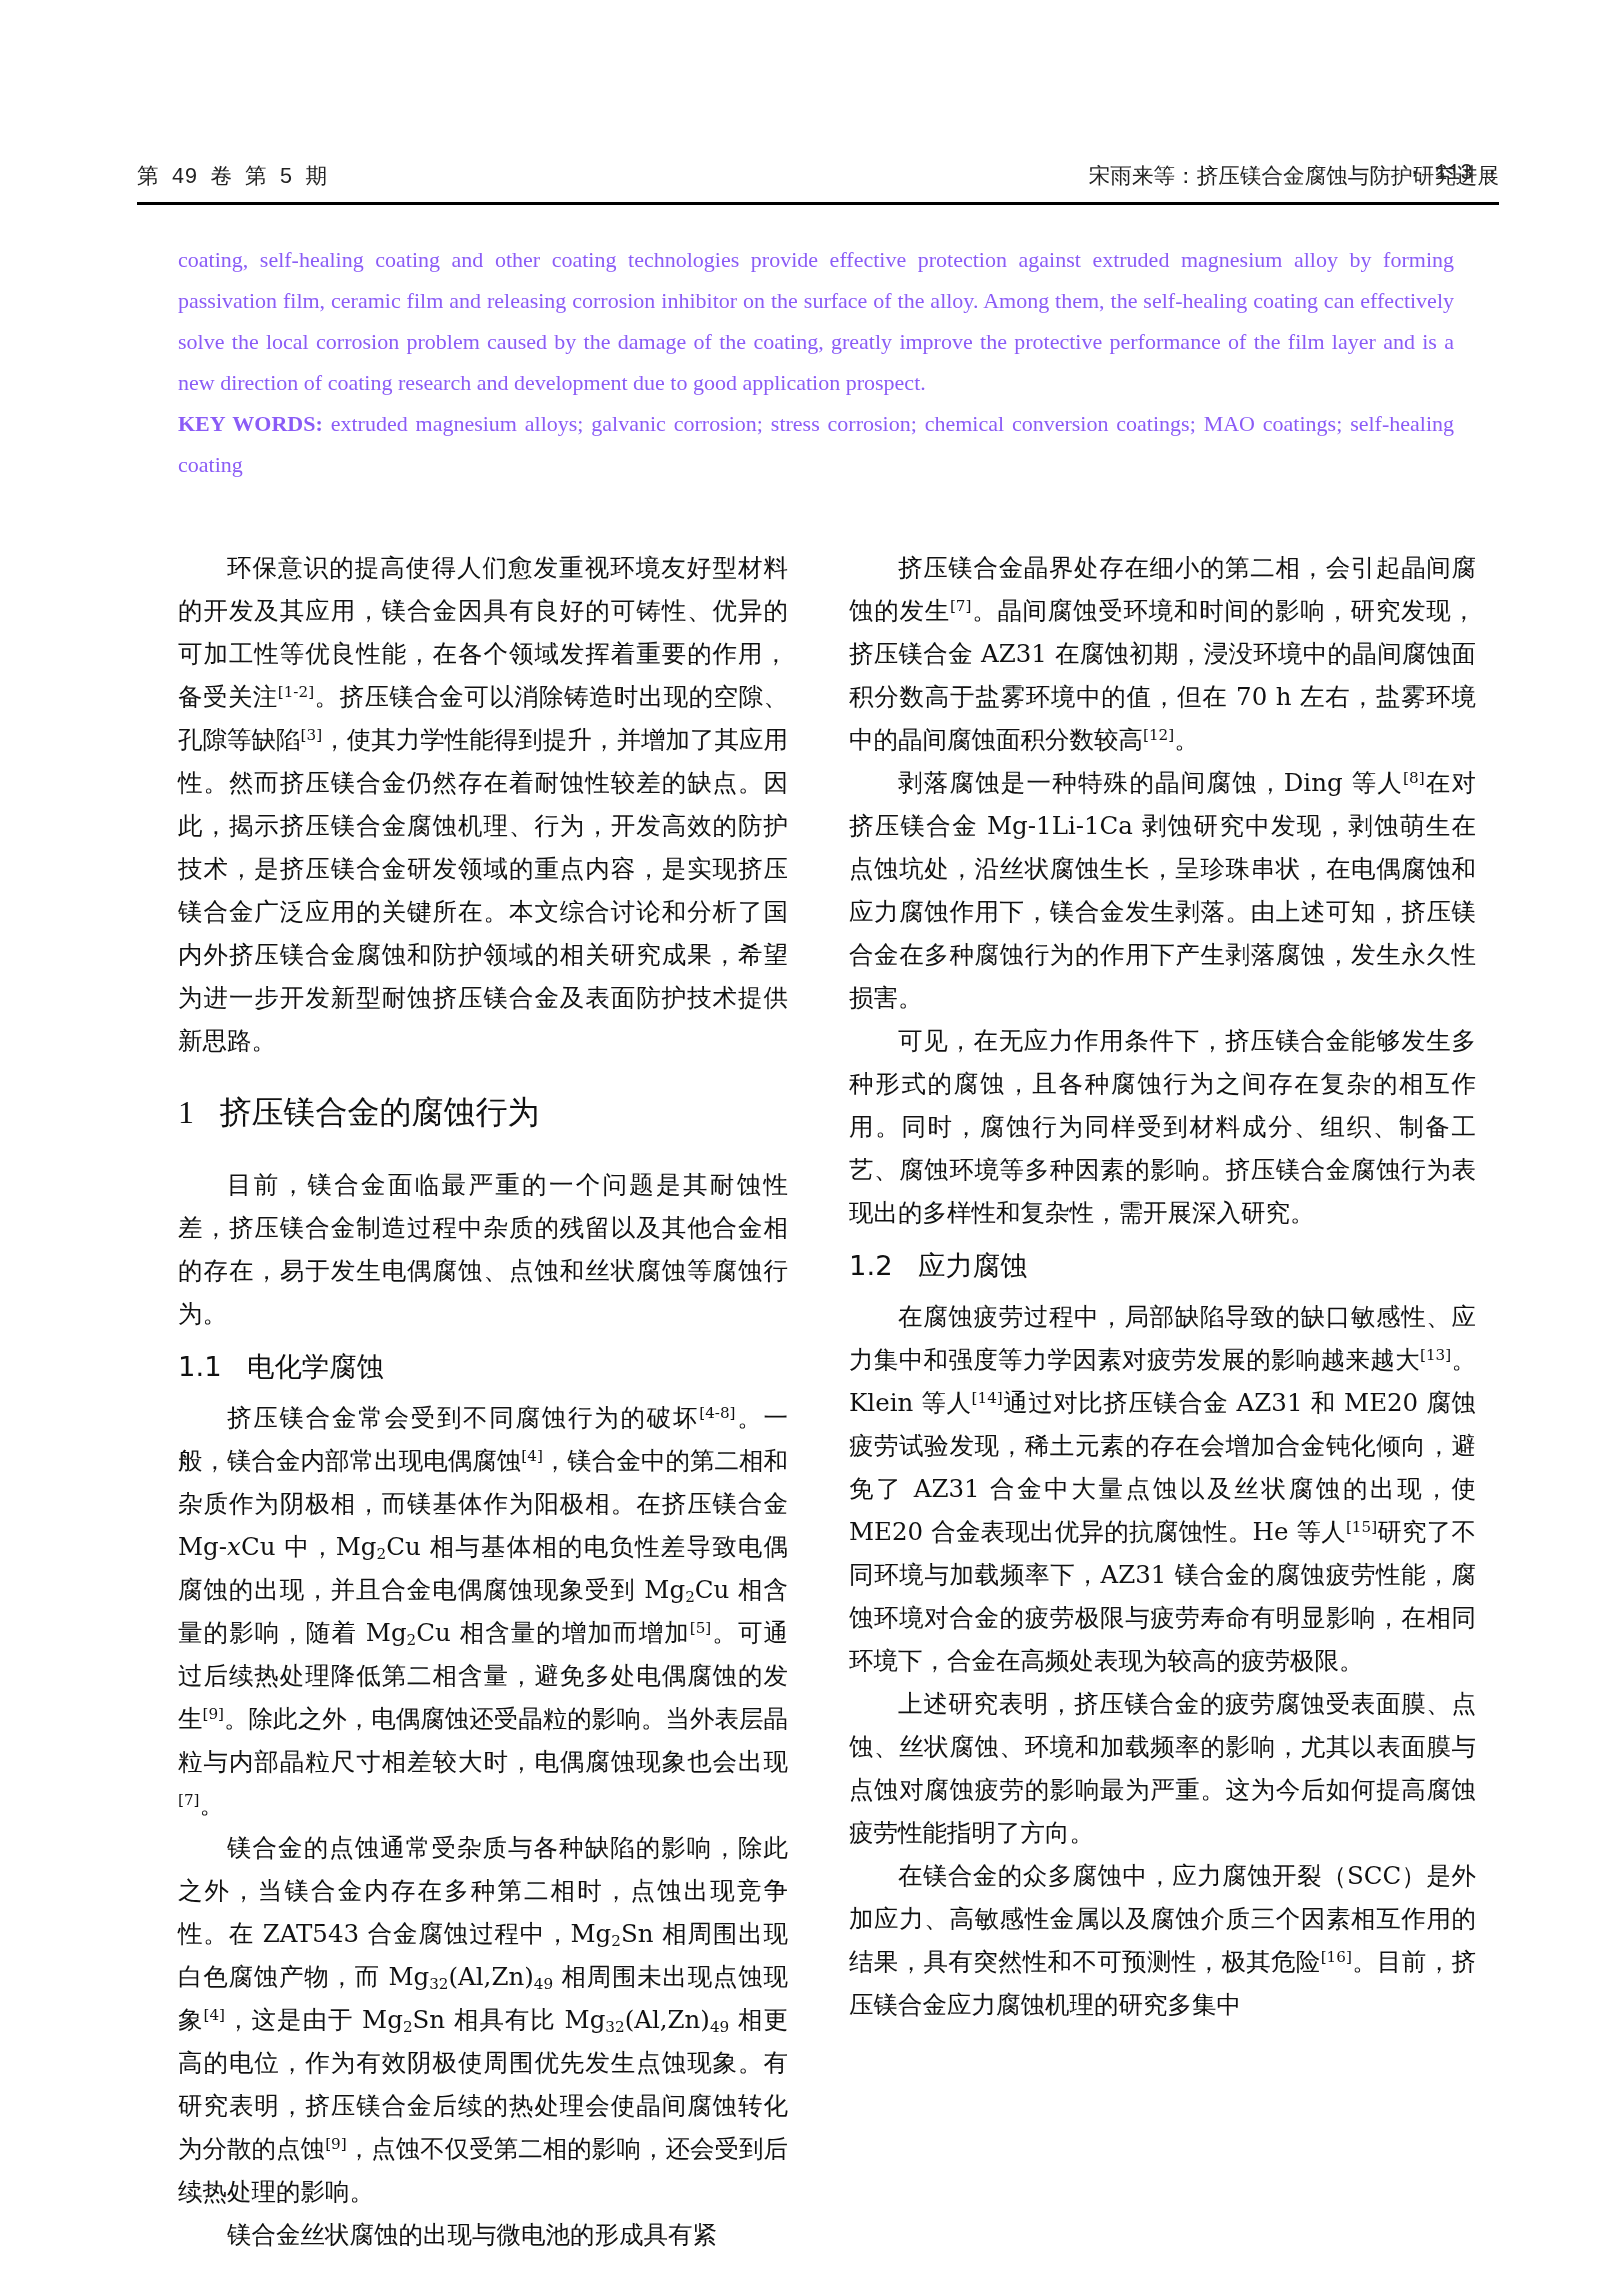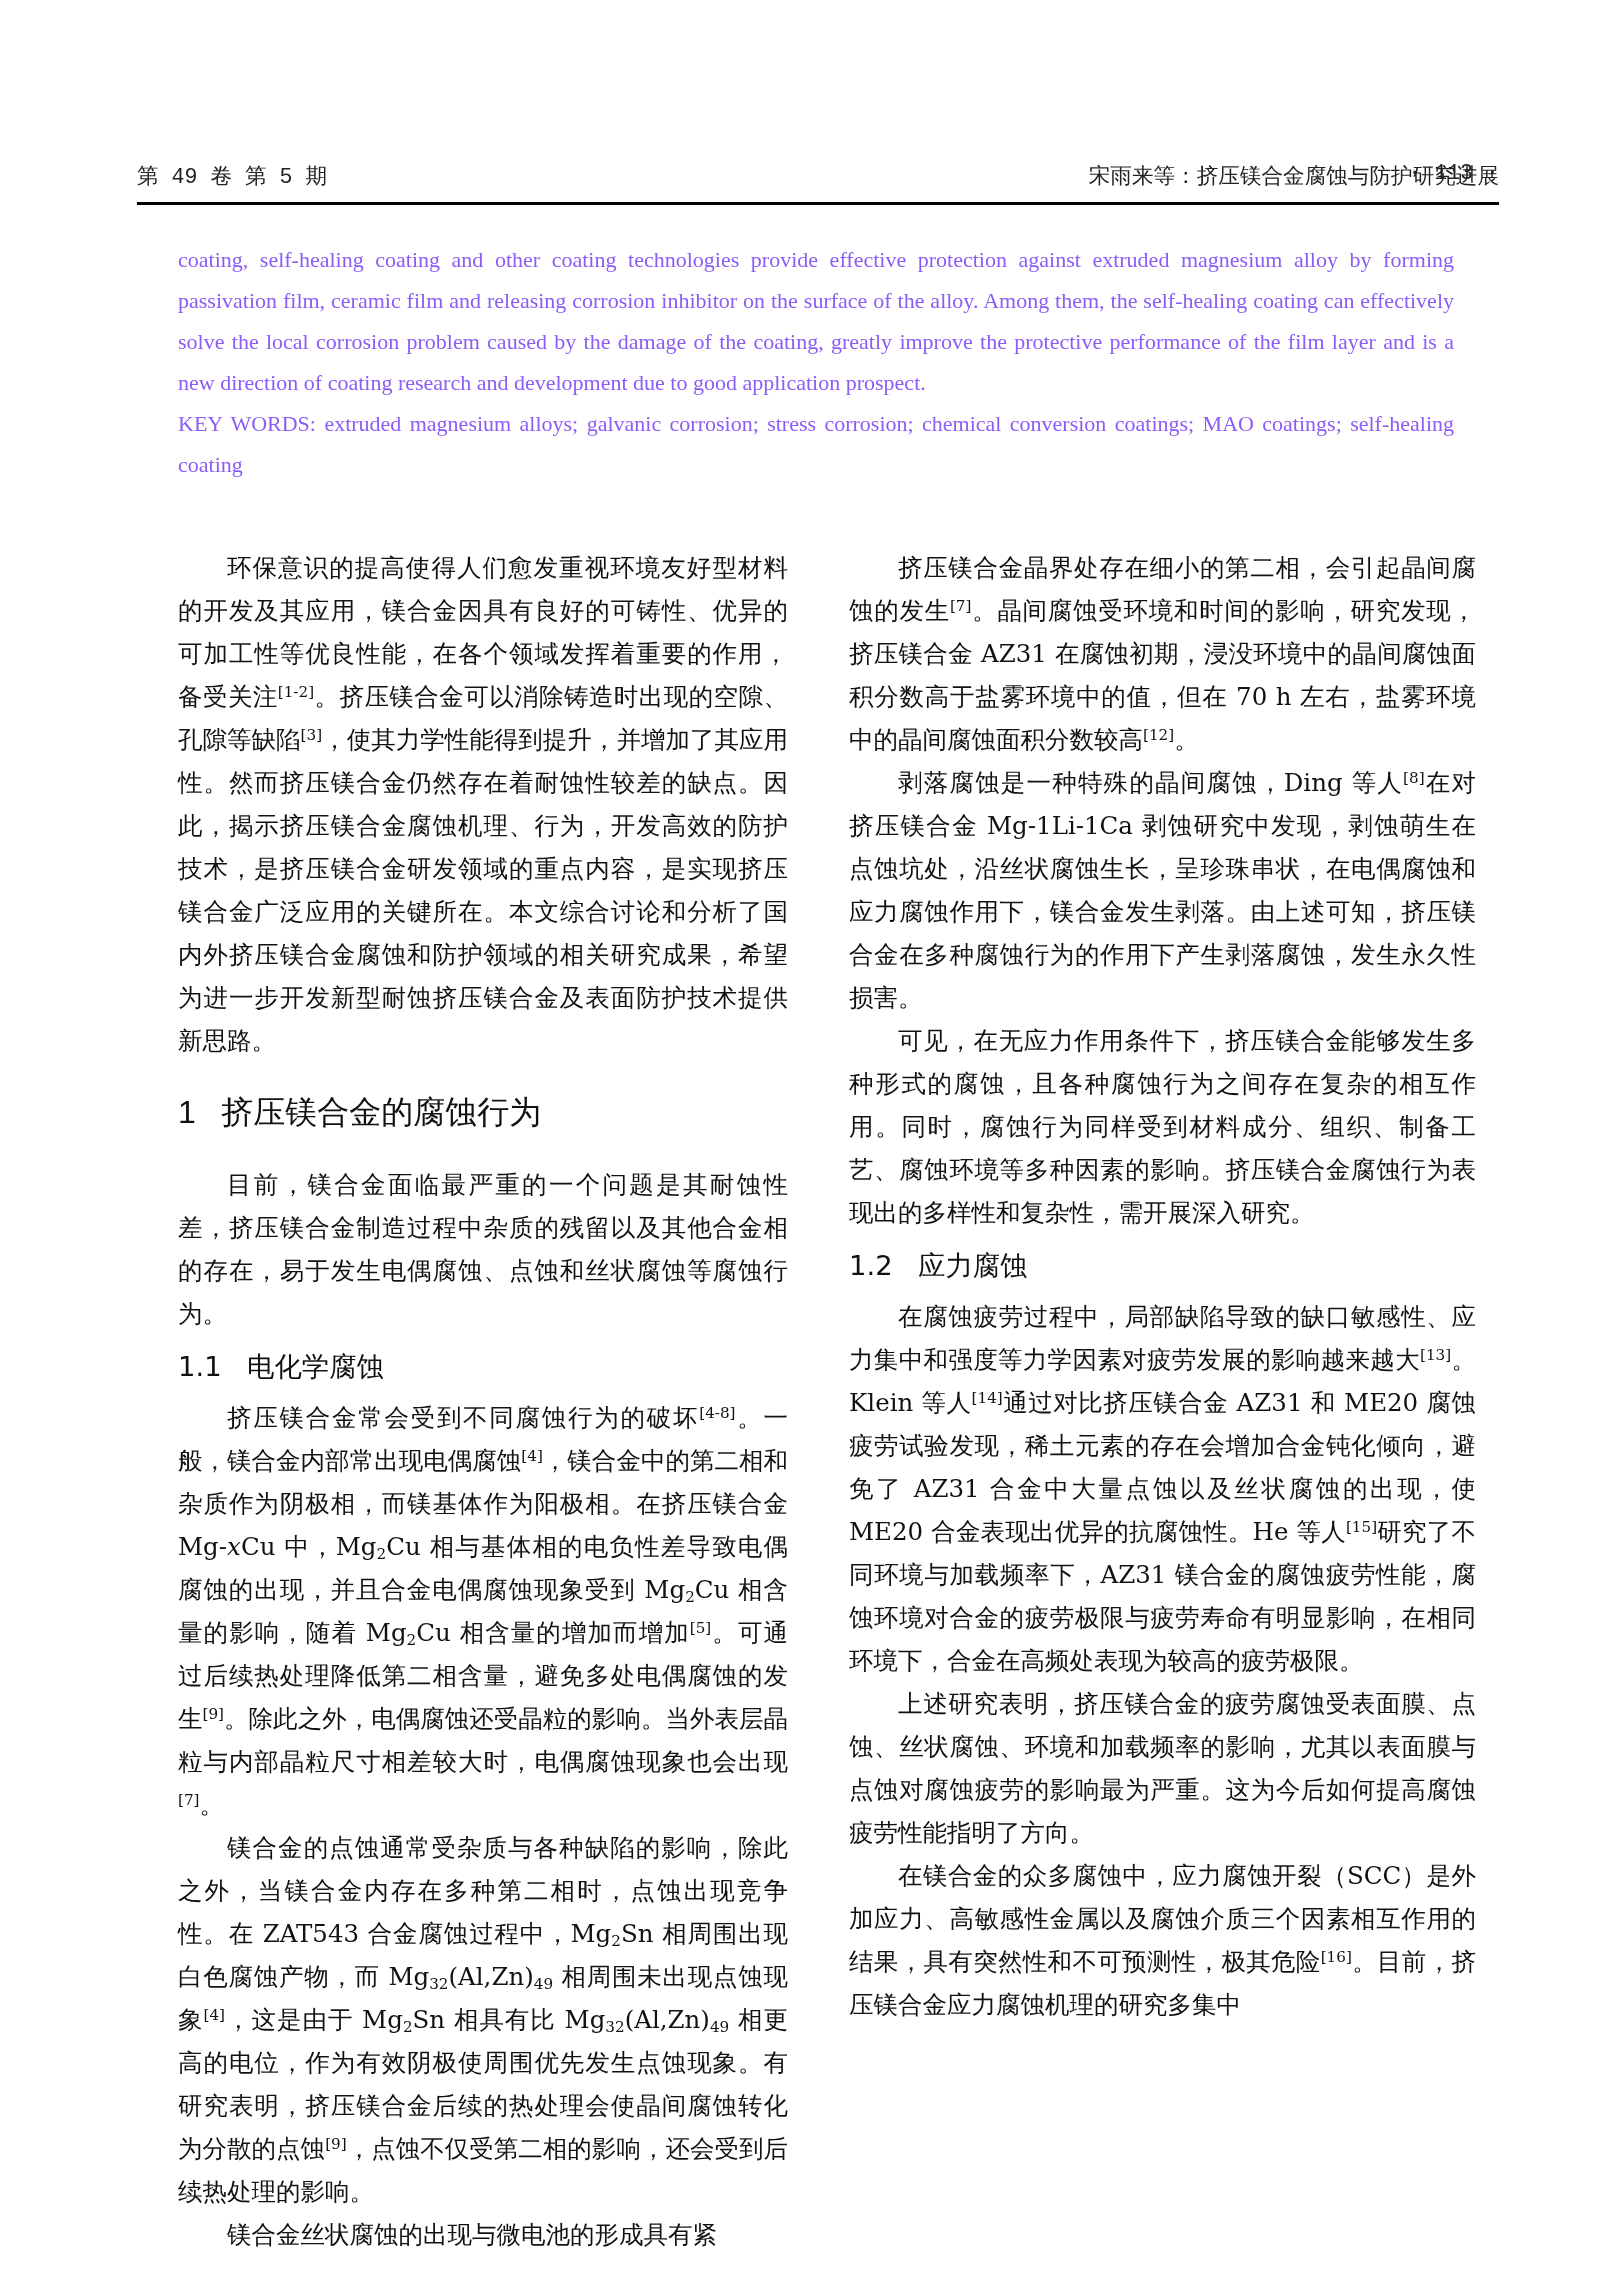--- a/index.html
+++ b/index.html
@@ -17,31 +17,31 @@
   .header .right { position: absolute; right: 0; top: 3.9px; }
   .header-rule {
     position: absolute; left: 137px; top: 202px; width: 1362px; height: 2.9px; background: #000;
   }
   .abstract {
     position: absolute; left: 178px; top: 239px; width: 1276px;
     font-family: "Liberation Serif", serif; font-size: 22px; line-height: 41px;
     text-align: justify; color: #8b5cf6;
   }
   .abstract p { margin: 0; text-align-last: auto; }
-  .abstract .kw-label { font-weight: normal; }
+  .abstract .kw-label { font-weight: bold; }
   .col {
     position: absolute; top: 546px; width: 610px;
     font-size: 24.5px; line-height: 43px; text-align: justify; color: #111;
   }
   .col.left { left: 178px; }
   .col.right { left: 849px; width: 627px; }
   .col p { margin: 0; text-indent: 2em; }
   .col p.noindent { text-indent: 0; }
   .h1 {
-    font-family: Liberation Sans, sans-serif;
+    font-family: Liberation Serif, serif;
     font-size: 32px; font-weight: normal; margin: 29px 0 29px 0; line-height: 43px;
     text-indent: 0 !important;
   }
   .h2 {
     font-family: "DejaVu Sans", "Liberation Sans", sans-serif;
     font-size: 27.4px; margin: 9.8px 0 7.8px 0; line-height: 43px; text-indent: 0 !important;
   }
   .h1 .num, .h2 .num { display: inline-block; margin-right: 25.5px; }
   sup { font-size: 0.62em; vertical-align: 0.55em; line-height: 0; }
   sub { font-size: 0.62em; vertical-align: -0.25em; line-height: 0; }

